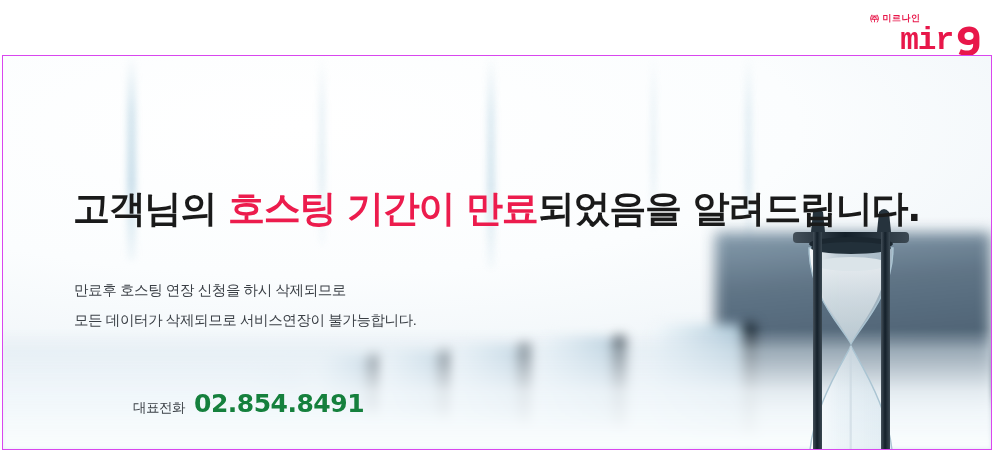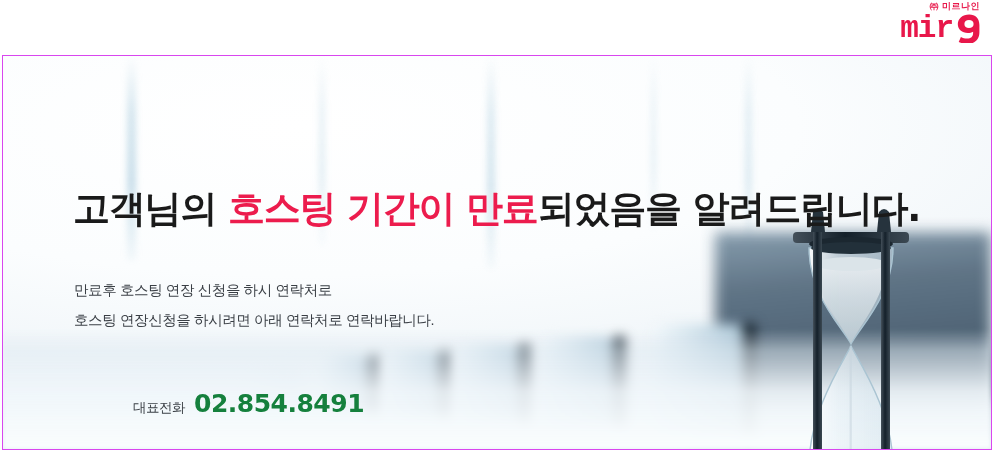--- a/index.html
+++ b/index.html
@@ -5,21 +5,21 @@
   html,body{margin:0;padding:0;}
   body{
     width:996px;height:455px;overflow:hidden;
     background:#ffffff;
     font-family:"Liberation Sans","DejaVu Sans",sans-serif;
     -webkit-font-smoothing:antialiased;
   }
   .page{position:relative;width:996px;height:455px;}
 
   
-  .logo{position:absolute;top:0;right:14px;width:112px;height:48px;text-align:right;}
+  .logo{position:absolute;top:12px;right:14px;width:112px;height:48px;text-align:left;}
   .logo-sub{
     font-size:9px;font-weight:bold;color:#e8174a;letter-spacing:.5px;
     line-height:12px;margin:0 2px 0 0;white-space:nowrap;
   }
   .logo-mark{
     display:flex;align-items:flex-end;justify-content:flex-end;gap:1px;
     margin-top:1px;
   }
   .logo-word{
     font-size:31px;font-weight:bold;color:#e8174a;line-height:28px;
@@ -225,22 +225,22 @@
           <rect x="106" y="28" width="9" height="248" fill="url(#postG)"></rect>
         </svg>
       </div>
     </div>
 
     <div class="headline">
       <span>고객님의 </span><span class="hl">호스팅 기간이 만료</span><span>되었음을 알려드립니다.</span>
     </div>
 
     <div class="body-lines">
-      <div>만료후 호스팅 연장 신청을 하시 연락처로</div>
-      <div>호스팅 연장신청을 하시려면 아래 연락처로 연락바랍니다.</div>
+      <div>만료후 호스팅 연장 신청을 하시 삭제되므로</div>
+      <div>모든 데이터가 삭제되므로 서비스연장이 불가능합니다.</div>
     </div>
 
     <div class="phone">
       <span class="phone-label">대표전화</span>
       <span class="phone-number">02.854.8491</span>
     </div>
 
   </div>
 </div>
 

